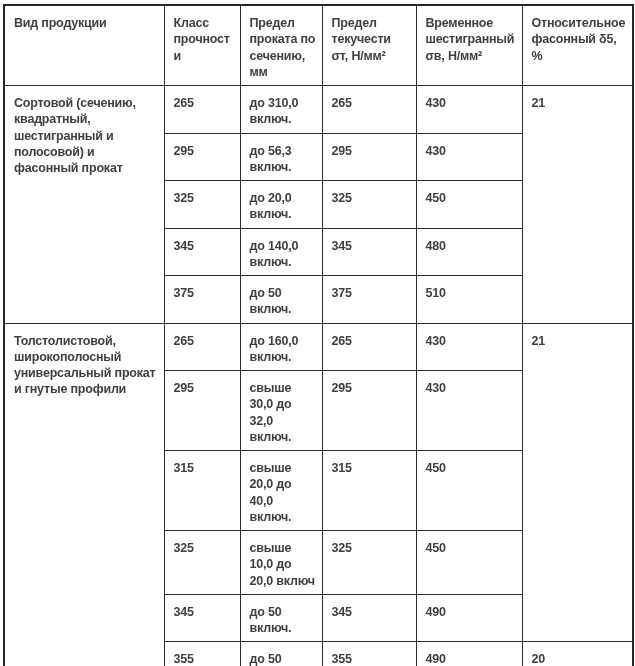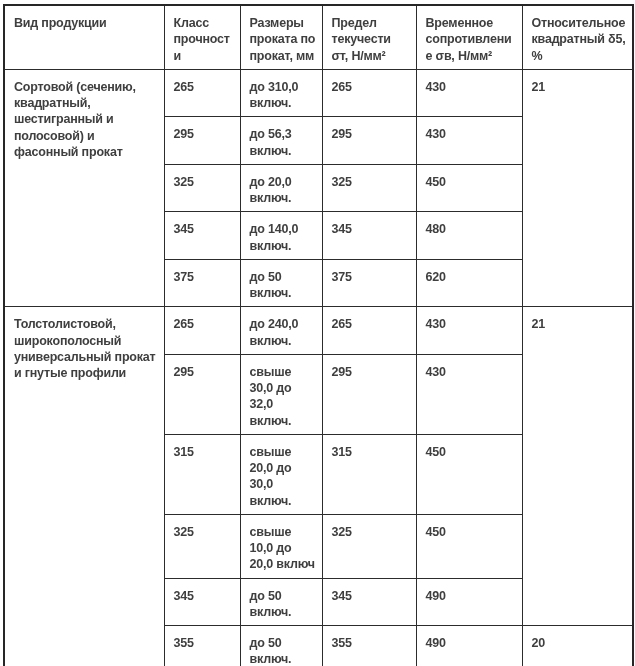--- a/index.html
+++ b/index.html
@@ -51,24 +51,24 @@
     <col class="c-class">
     <col class="c-size">
     <col class="c-yield">
     <col class="c-tensile">
     <col class="c-elong">
   </colgroup>
   <thead>
     <tr>
       <th>Вид продукции</th>
       <th>Класс прочности</th>
-      <th>Размеры проката по прокат, мм</th>
+      <th>Предел проката по сечению, мм</th>
       <th>Предел текучести σт, Н/мм²</th>
-      <th>Временное сопротивление σв, Н/мм²</th>
-      <th>Относительное квадратный δ5, %</th>
+      <th>Временное шестигранный σв, Н/мм²</th>
+      <th>Относительное фасонный δ5, %</th>
     </tr>
   </thead>
   <tbody>
       <tr>
         <td rowspan="5">Сортовой (сечению, квадратный, шестигранный и полосовой) и фасонный прокат</td>
         <td>265</td>
         <td>до 310,0 включ.</td>
         <td>265</td>
         <td>430</td>
         <td rowspan="5">21</td>
@@ -88,39 +88,39 @@
       <tr>
         <td>345</td>
         <td>до 140,0 включ.</td>
         <td>345</td>
         <td>480</td>
       </tr>
       <tr>
         <td>375</td>
         <td>до 50 включ.</td>
         <td>375</td>
-        <td>620</td>
+        <td>510</td>
       </tr>
       <tr>
         <td rowspan="7">Толстолистовой, широкополосный универсальный прокат и гнутые профили</td>
         <td>265</td>
-        <td>до 240,0 включ.</td>
+        <td>до 160,0 включ.</td>
         <td>265</td>
         <td>430</td>
         <td rowspan="5">21</td>
       </tr>
       <tr>
         <td>295</td>
         <td>свыше 30,0 до 32,0 включ.</td>
         <td>295</td>
         <td>430</td>
       </tr>
       <tr>
         <td>315</td>
-        <td>свыше 20,0 до 30,0 включ.</td>
+        <td>свыше 20,0 до 40,0 включ.</td>
         <td>315</td>
         <td>450</td>
       </tr>
       <tr>
         <td>325</td>
         <td>свыше 10,0 до 20,0 включ</td>
         <td>325</td>
         <td>450</td>
       </tr>
       <tr>

